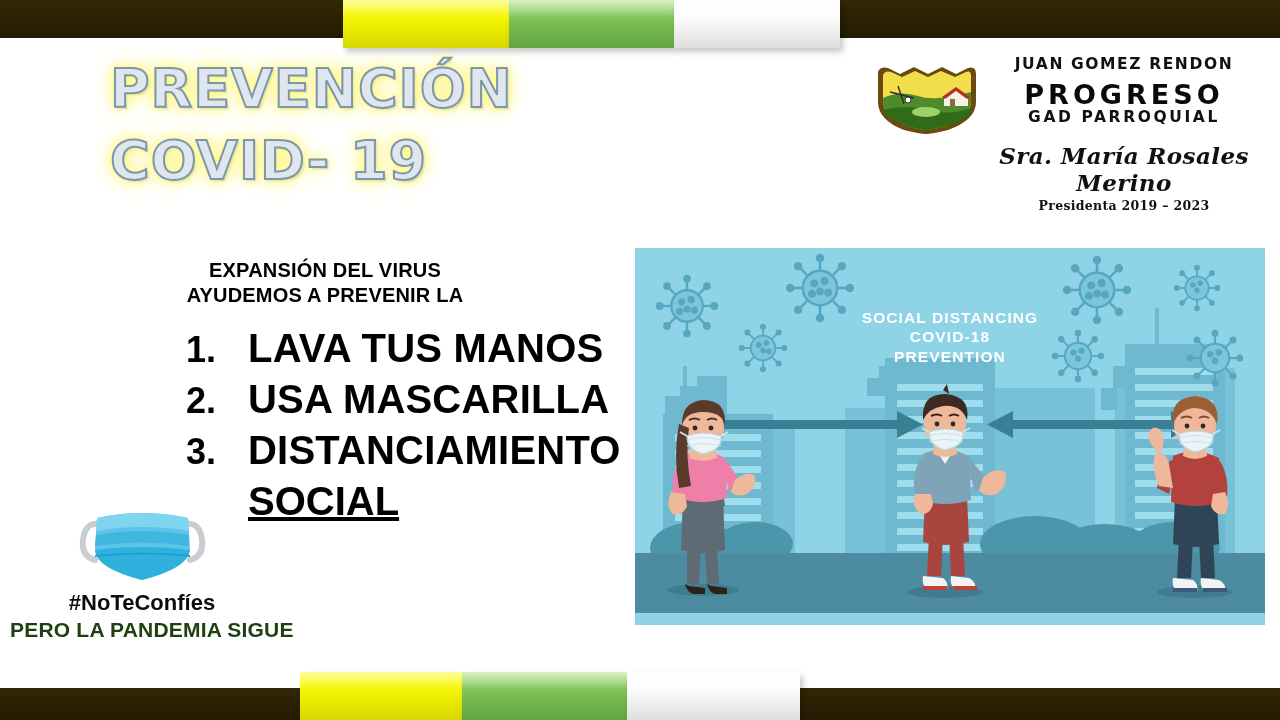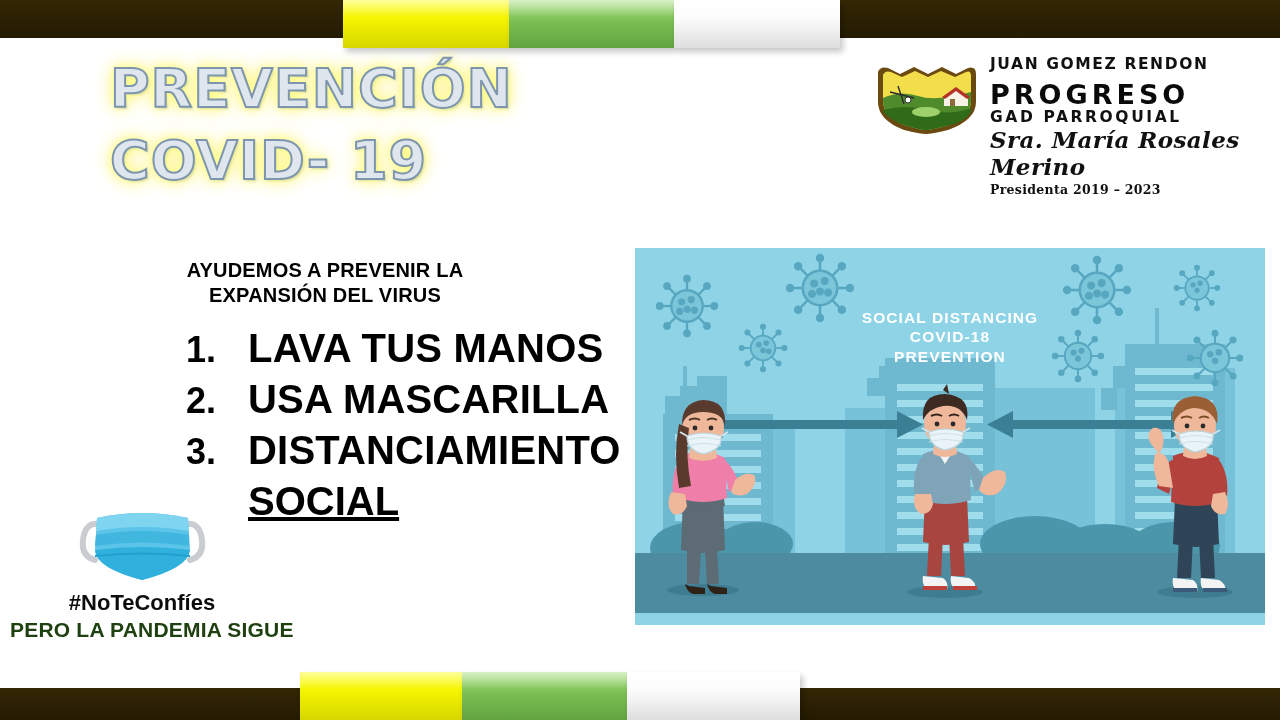--- a/index.html
+++ b/index.html
@@ -39,29 +39,29 @@
     text-shadow:
       0 0 6px #ffffa0, 0 0 12px #ffff80, 0 0 20px #ffef6a,
       1px 1px 0 #8ea4b8, 2px 2px 2px rgba(90,110,130,.5);
     margin:0;padding:0;
   }
   .wa.l2{margin-top:18px;}
 
   
   .logo-block{position:absolute;left:862px;top:56px;width:400px;height:110px;}
   .shield{position:absolute;left:8px;top:6px;width:112px;height:72px;}
-  .logo-text{position:absolute;left:128px;top:0;width:268px;text-align:left;}
+  .logo-text{position:absolute;left:128px;top:0;width:268px;text-align:center;}
   .lt1{font-family:"DejaVu Sans",sans-serif;font-weight:bold;font-size:15.5px;
        letter-spacing:1.6px;color:#111;line-height:1.05;}
   .lt2{font-family:"DejaVu Sans",sans-serif;font-weight:bold;font-size:27px;
        letter-spacing:4px;color:#0a0a0a;line-height:1.0;margin-top:9px;}
   .lt3{font-family:"DejaVu Sans",sans-serif;font-weight:bold;font-size:15.5px;
        letter-spacing:2.6px;color:#111;line-height:1.1;margin-top:1px;}
   .lt4{font-family:"DejaVu Serif",serif;font-weight:bold;font-style:italic;
-       font-size:23px;color:#111;margin-top:0;letter-spacing:.4px;}
+       font-size:23px;color:#111;margin-top:16px;letter-spacing:.4px;}
   .lt5{font-family:"DejaVu Serif",serif;font-weight:bold;font-size:12.5px;
        color:#111;margin-top:2px;letter-spacing:.3px;}
 
   
   .intro{position:absolute;left:150px;top:258px;width:350px;text-align:center;
     font-weight:bold;font-size:20px;line-height:1.25;color:#000;letter-spacing:.2px;}
 
   .list{position:absolute;left:186px;top:326px;width:500px;}
   .li{display:flex;align-items:baseline;margin-bottom:6px;}
   .li-num{width:62px;font-size:36px;font-weight:bold;color:#000;flex:none;}
@@ -126,22 +126,22 @@
     <div class="logo-text">
       <div class="lt1">JUAN  GOMEZ  RENDON</div>
       <div class="lt2">PROGRESO</div>
       <div class="lt3">GAD  PARROQUIAL</div>
       <div class="lt4">Sra. María Rosales Merino</div>
       <div class="lt5">Presidenta 2019 – 2023</div>
     </div>
   </div>
 
   <div class="intro">
+    <div>EXPANSIÓN DEL VIRUS</div>
     <div>AYUDEMOS A PREVENIR LA</div>
-    <div>EXPANSIÓN DEL VIRUS</div>
   </div>
 
   <div class="list">
     <div class="li">
       <span class="li-num">1.</span>
       <span class="li-txt">LAVA TUS MANOS</span>
     </div>
     <div class="li">
       <span class="li-num">2.</span>
       <span class="li-txt">USA MASCARILLA</span>

